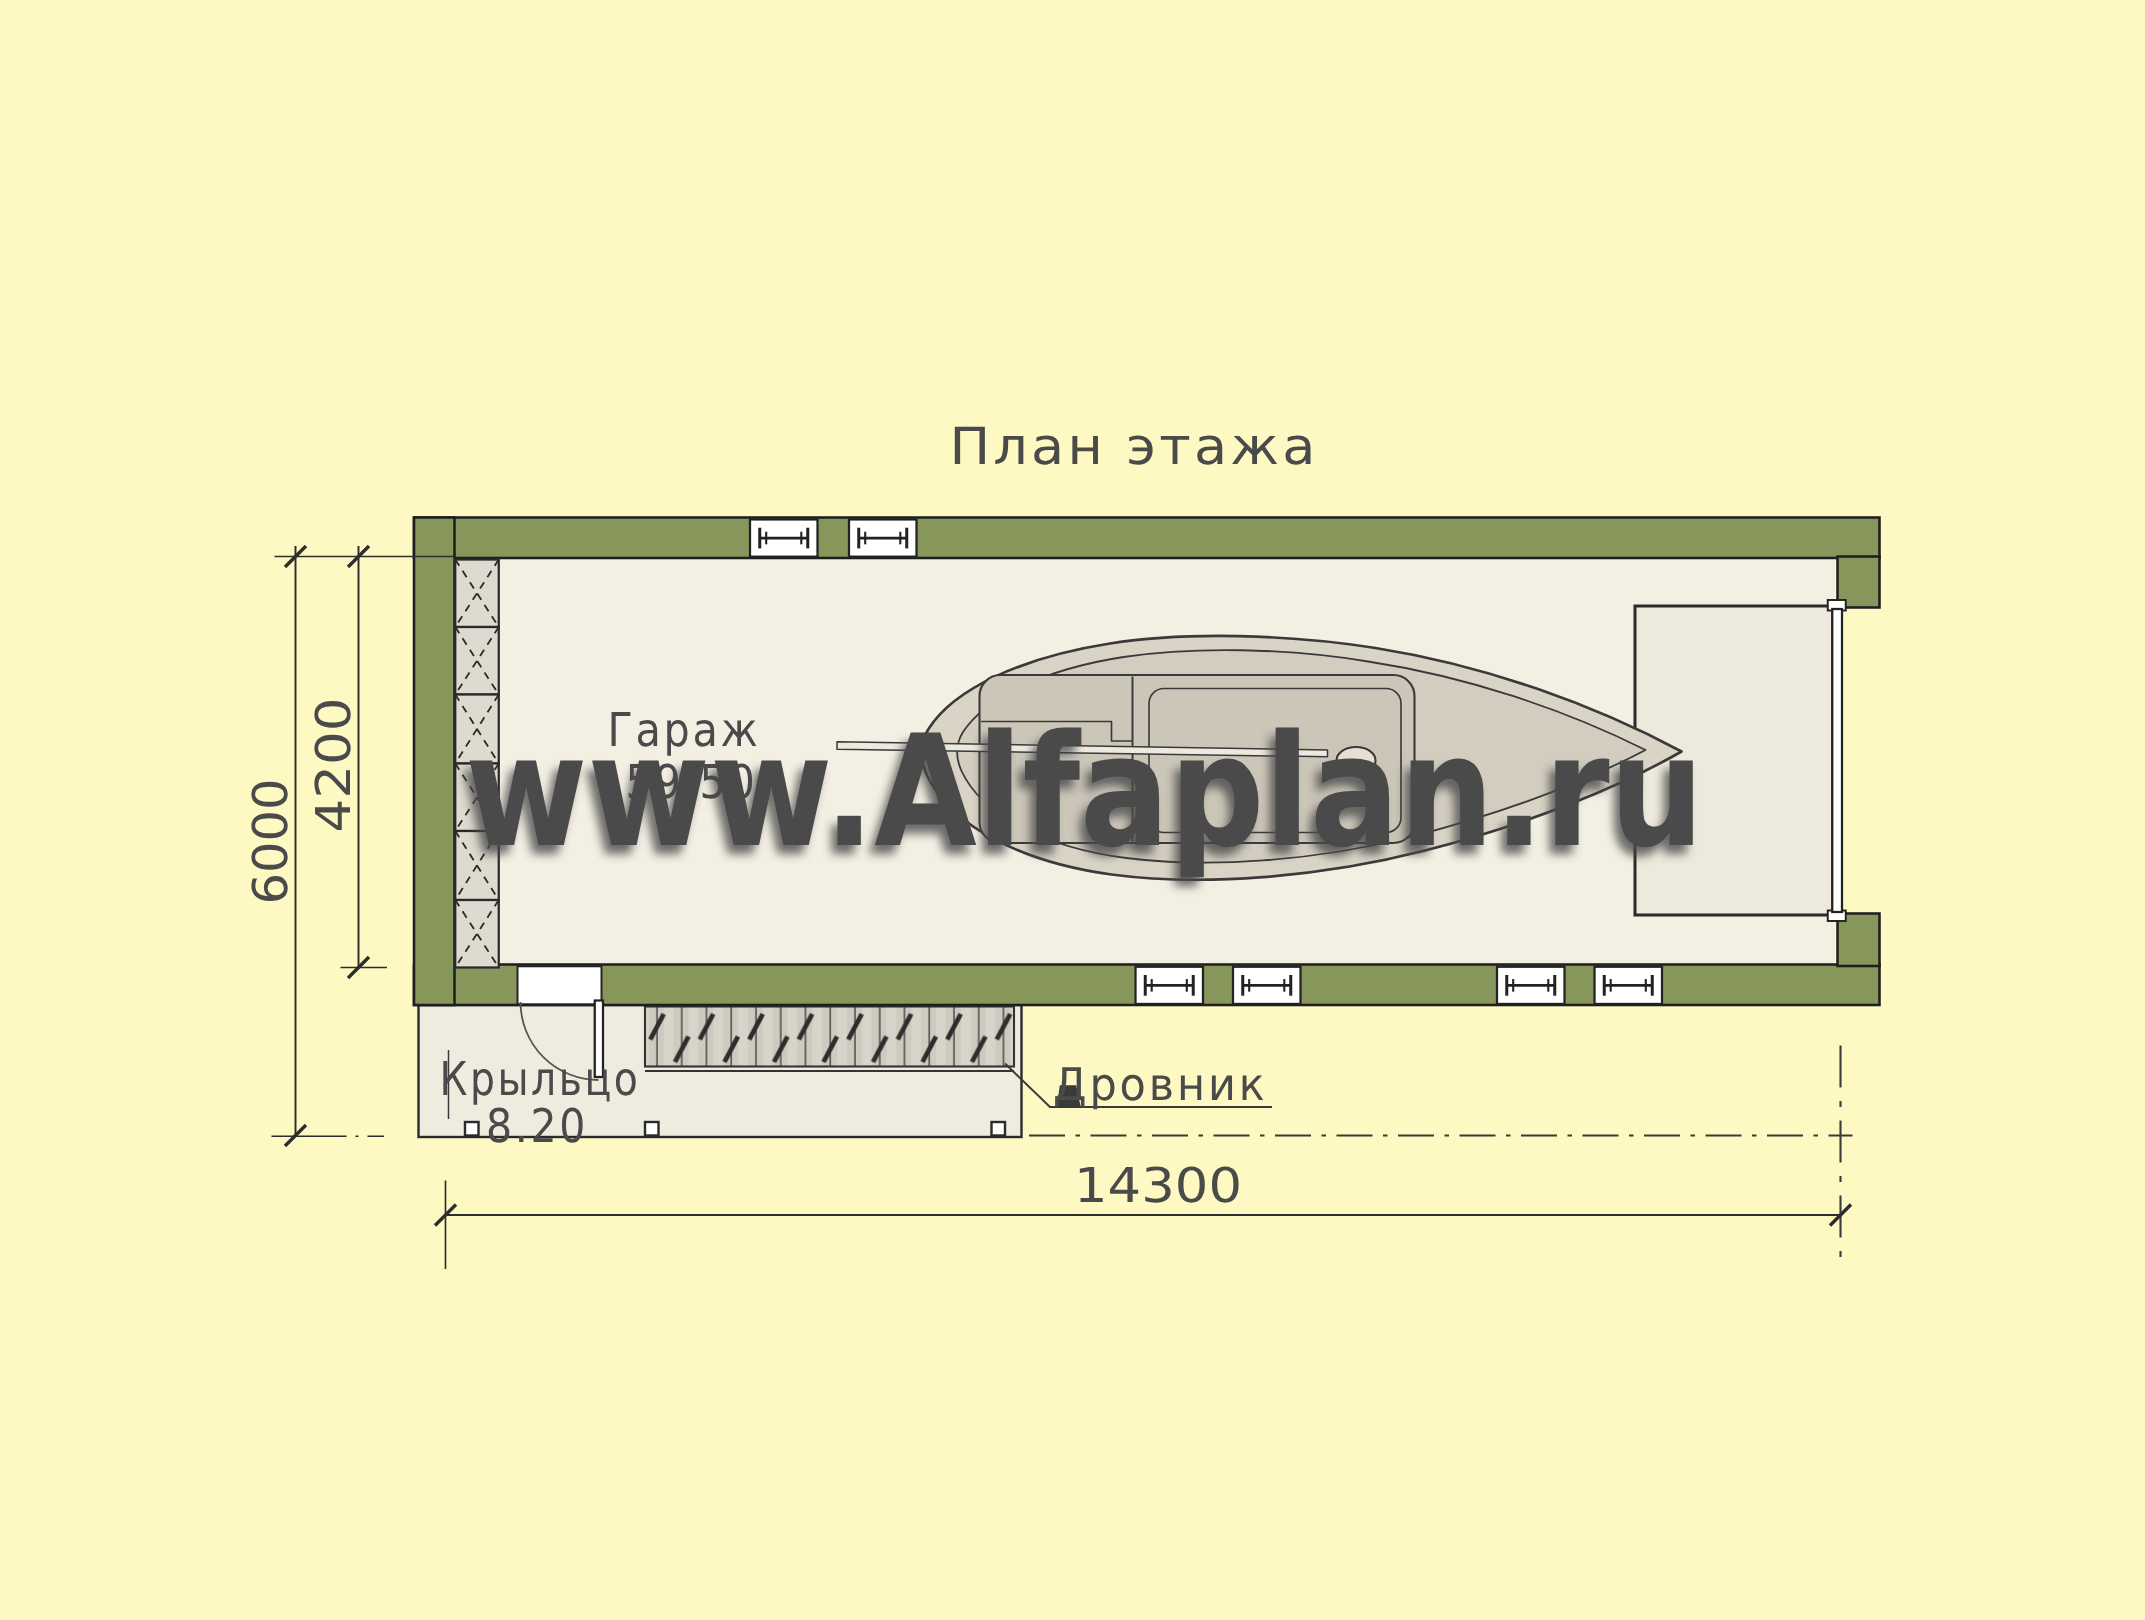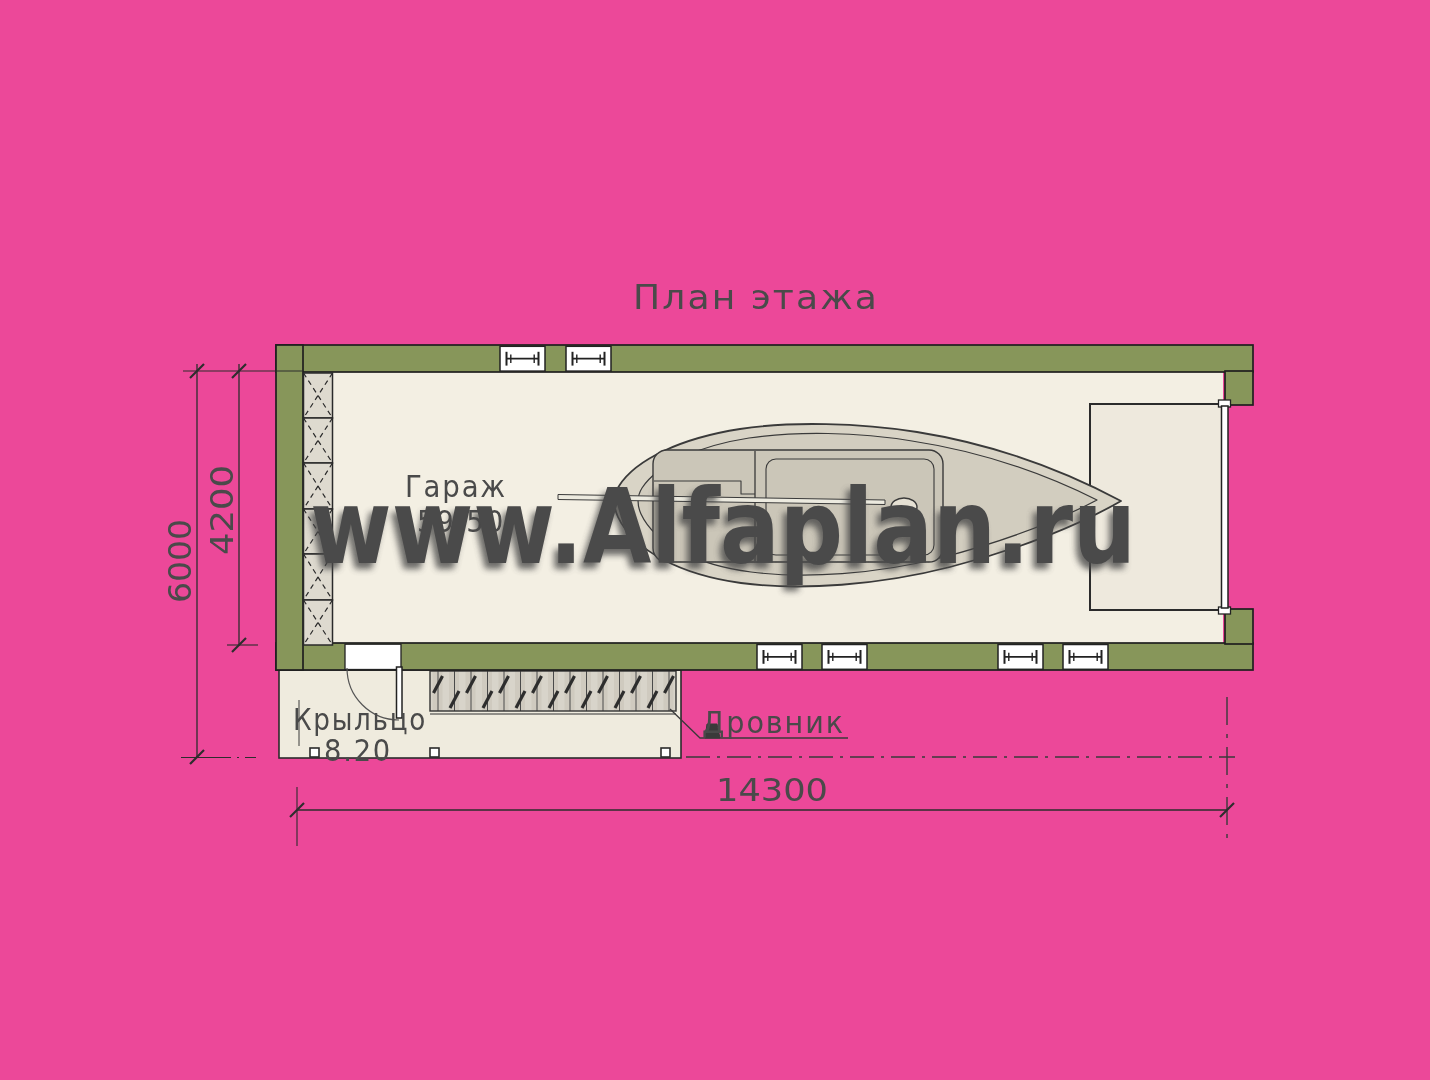--- a/index.html
+++ b/index.html
@@ -1,16 +1,16 @@
 <!DOCTYPE html>
 <html><head>
 <meta charset="utf-8">
 <style>
   html,body{margin:0;padding:0;background:#ffffff;}
-  .stage{position:relative;width:1430px;height:1080px;background:#ec4899;overflow:hidden;
+  .stage{position:relative;width:1430px;height:1080px;background:#fef9c3;overflow:hidden;
          font-family:"DejaVu Sans","Liberation Sans",sans-serif;}
   svg text{font-family:"DejaVu Sans","Liberation Sans",sans-serif;fill:#4a4a4a;}
   .archtxt{letter-spacing:2px;}
   .wm{font-weight:bold;}
 </style>
 </head>
 <body>
 
 <div class="stage">
 <svg width="1430" height="1080" viewBox="0 0 1430 1080">

